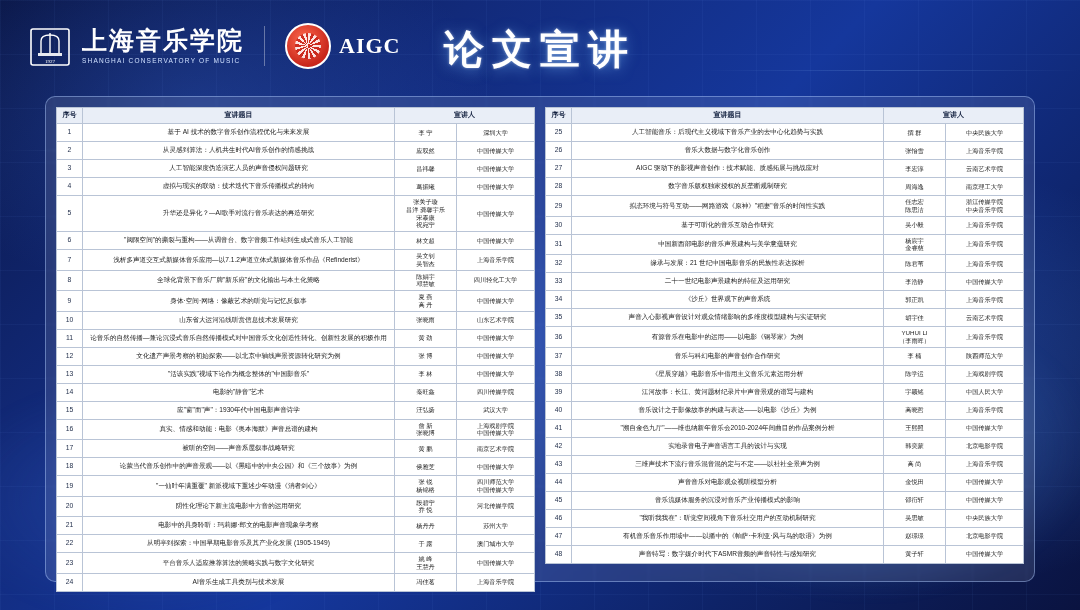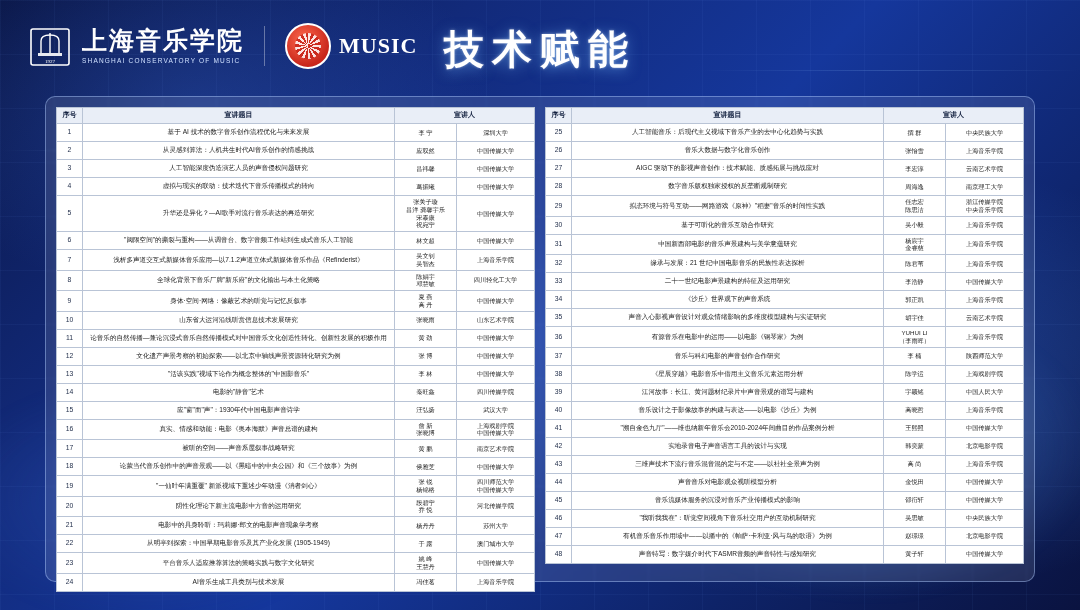--- a/index.html
+++ b/index.html
@@ -167,24 +167,24 @@
         </svg>
       </div>
       <div>
         <div class="scom-text-cn">上海音乐学院</div>
         <div class="scom-text-en">SHANGHAI CONSERVATORY OF MUSIC</div>
       </div>
     </div>
     <div class="scom-divider"></div>
     <div class="ccava-logo">
       <div class="ccava-badge"></div>
-      <div class="ccava-word">MUSIC</div>
+      <div class="ccava-word">AIGC</div>
     </div>
   </div>
-  <div class="title-main">技术赋能</div>
+  <div class="title-main">论文宣讲</div>
 </div>
 
 <div class="panel">
   <div class="table-wrap">
     <table class="papers">
       <colgroup>
         <col class="c-no">
           <col class="c-title">
           <col class="c-person">
           <col class="c-org">

